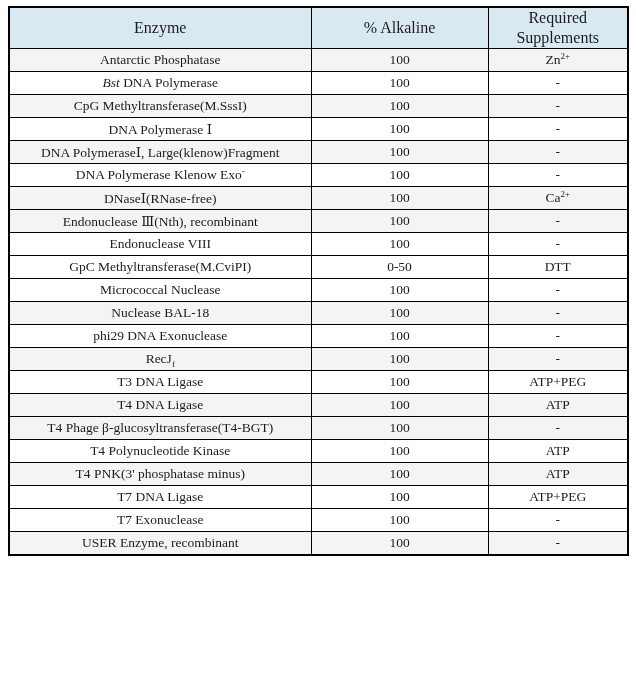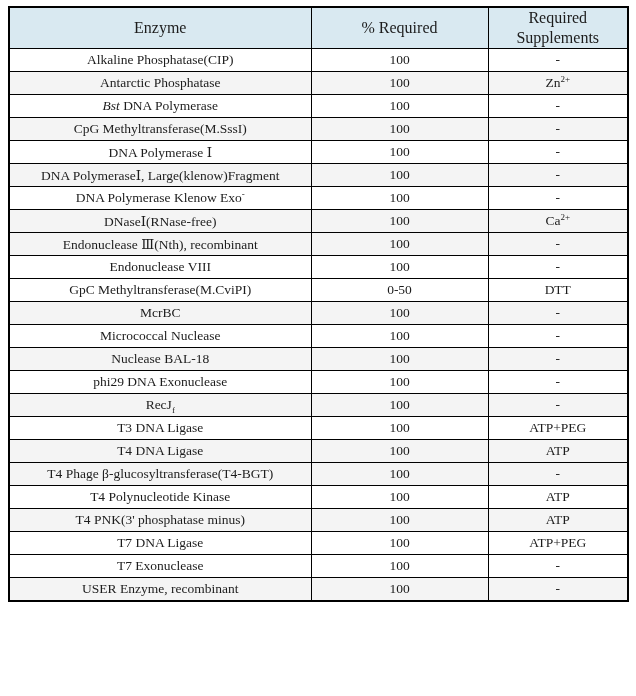--- a/index.html
+++ b/index.html
@@ -66,30 +66,25 @@
 <div class="table-wrap">
   <table class="enzyme-table">
     <colgroup>
       <col class="c-enzyme">
       <col class="c-activity">
       <col class="c-supplement">
     </colgroup>
     <thead>
       <tr>
         <th>Enzyme</th>
-        <th>% Required</th>
+        <th>% Alkaline</th>
         <th>Required Supplements</th>
       </tr>
     </thead>
     <tbody>
-        <tr>
-          <td>Alkaline Phosphatase(CIP)</td>
-          <td>100</td>
-          <td>-</td>
-        </tr>
         <tr class="alt">
           <td>Antarctic Phosphatase</td>
           <td>100</td>
           <td>Zn<sup>2+</sup></td>
         </tr>
         <tr>
           <td><i>Bst</i> DNA Polymerase</td>
           <td>100</td>
           <td>-</td>
         </tr>
@@ -125,25 +120,20 @@
         </tr>
         <tr>
           <td>Endonuclease VIII</td>
           <td>100</td>
           <td>-</td>
         </tr>
         <tr>
           <td>GpC Methyltransferase(M.CviPI)</td>
           <td>0-50</td>
           <td>DTT</td>
-        </tr>
-        <tr class="alt">
-          <td>McrBC</td>
-          <td>100</td>
-          <td>-</td>
         </tr>
         <tr>
           <td>Micrococcal Nuclease</td>
           <td>100</td>
           <td>-</td>
         </tr>
         <tr class="alt">
           <td>Nuclease BAL-18</td>
           <td>100</td>
           <td>-</td>

